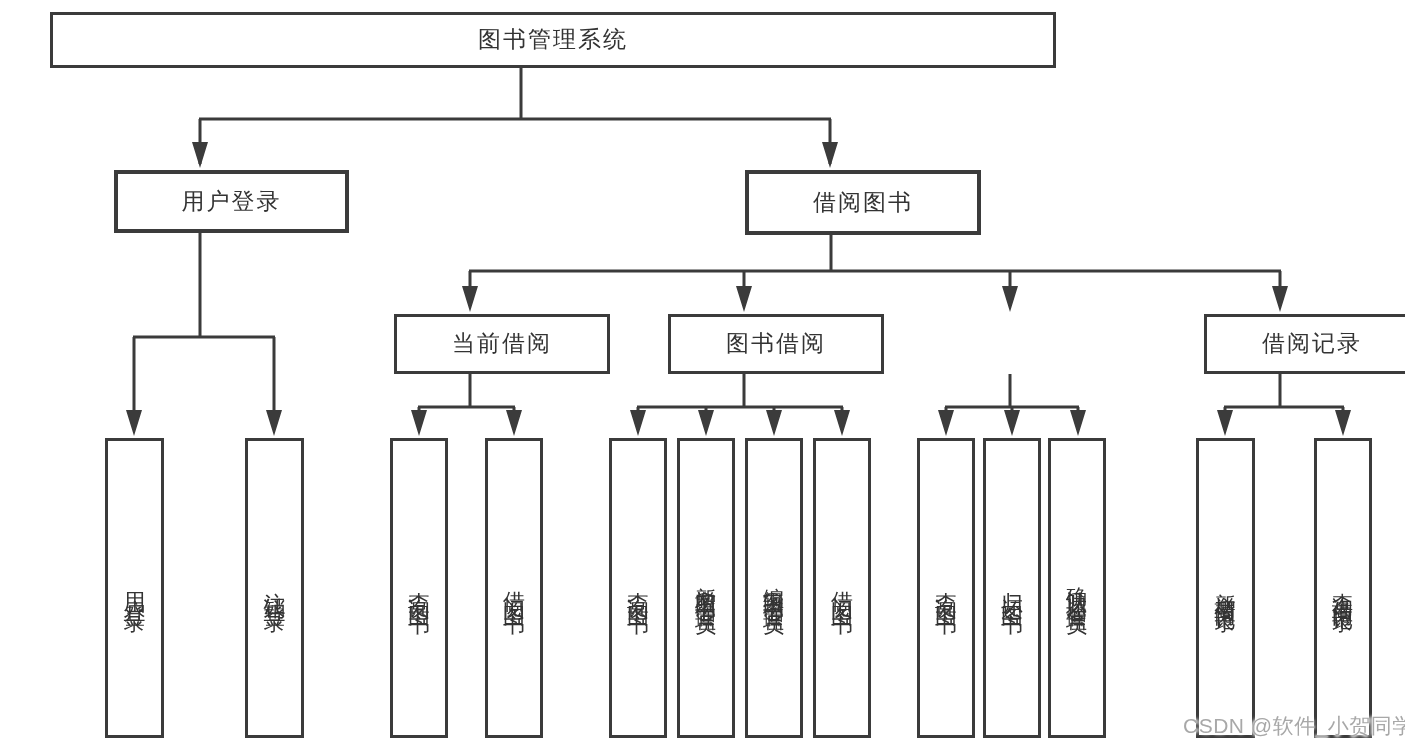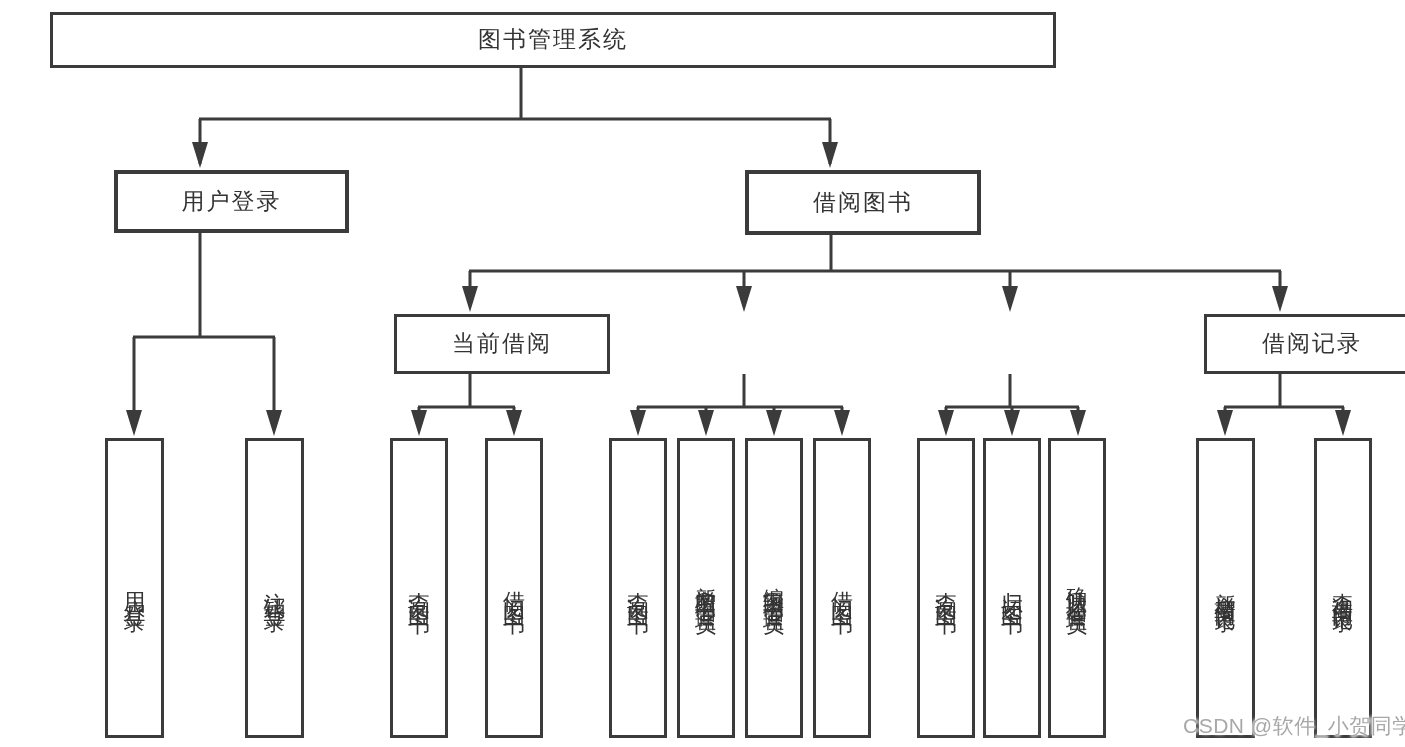--- a/index.html
+++ b/index.html
@@ -66,20 +66,23 @@
   <div class="node lv2" style="left:82px;top:170px;width:235px;height:63px">
     <span>用户登录</span>
   </div>
   <div class="node lv2" style="left:713px;top:170px;width:236px;height:65px">
     <span>借阅图书</span>
   </div>
 
   <div class="node" style="left:362px;top:314px;width:216px;height:60px">
     <span>当前借阅</span>
   </div>
+  <div class="node" style="left:636px;top:314px;width:216px;height:60px">
+    <span>图书借阅</span>
+  </div>
   <div class="node" style="left:1172px;top:314px;width:216px;height:60px">
     <span>借阅记录</span>
   </div>
 
   <div class="vnode" style="left:105px;top:438px;width:59px;height:300px">
     <span>用户登录</span>
   </div>
   <div class="vnode" style="left:245px;top:438px;width:59px;height:300px">
     <span>注销登录</span>
   </div>

